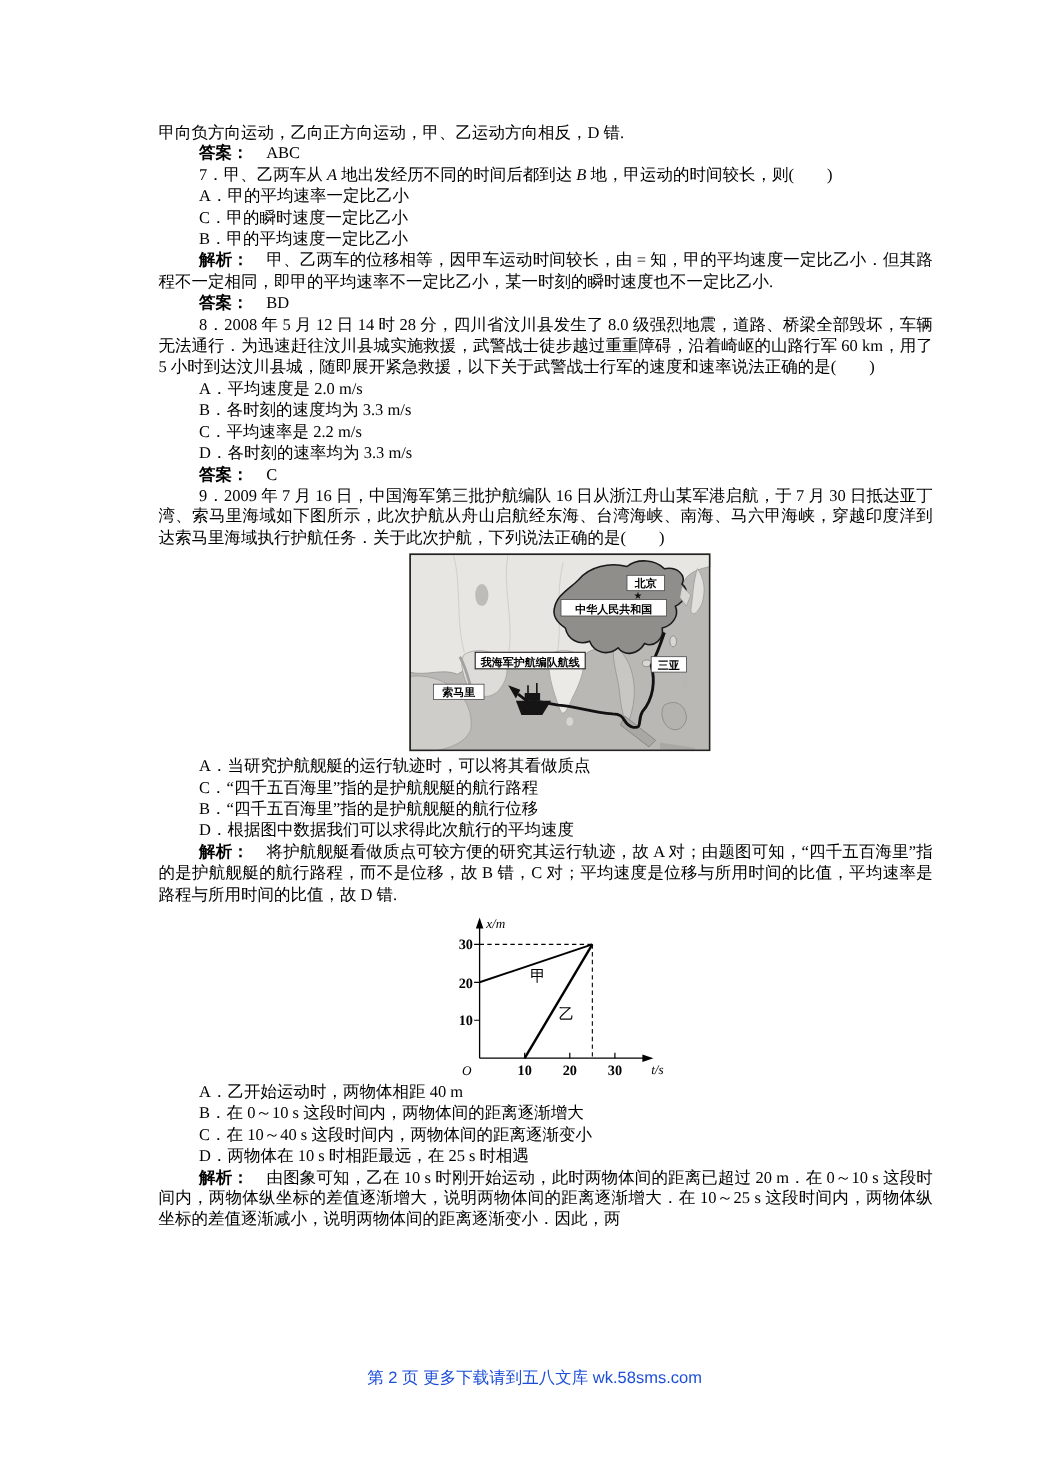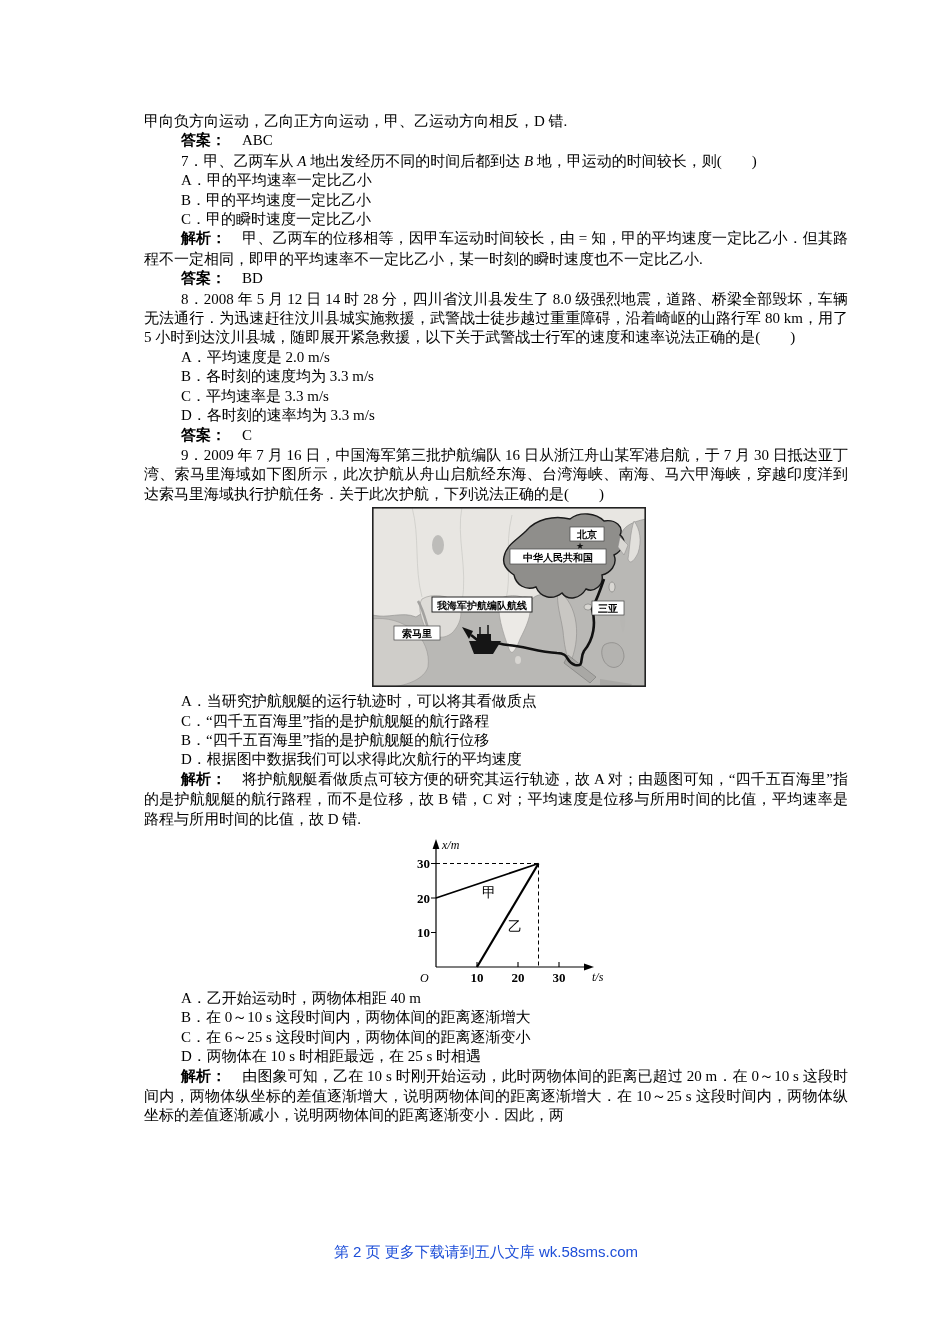--- a/index.html
+++ b/index.html
@@ -3,21 +3,21 @@
 <meta charset="utf-8">
 <style>
   html,body{margin:0;padding:0;background:#ffffff;}
   .page{position:relative;width:950px;height:1344px;background:#fff;overflow:hidden;
         font-family:"Liberation Serif","DejaVu Serif",serif;color:#000;margin-left:11px;}
   .content{position:absolute;left:133px;top:112px;width:704px;
            font-size:15px;line-height:19.4px;}
   p{margin:0;padding:0;text-align:justify;}
   p.cont{text-indent:0;}
   p.para{text-indent:37px;}
-  b.lbl{font-weight:bold;margin-right:16px;font-family:Liberation Mono, monospace;}
+  b.lbl{font-weight:bold;margin-right:16px;}
   i{font-style:italic;}
   .fig-map{width:274px;height:180px;margin:3px 0 5px 228px;}
   .fig-graph{width:235px;height:150px;margin:6px 0 4px 246px;}
   .footer{position:absolute;left:0;top:1243px;width:950px;text-align:center;
           font-size:15px;color:#1d4ed8;
           font-family:"Liberation Sans","DejaVu Sans",sans-serif;}
   svg text{font-family:"Liberation Serif","DejaVu Serif",serif;}
   .maplabel{font-weight:bold;font-size:10px;}
   .axis-num{font-size:13px;font-weight:bold;}
   .series-name{font-size:14px;}
@@ -27,29 +27,29 @@
 <body>
 
 <div class="page">
   <div class="content">
 
     <p class="cont">甲向负方向运动，乙向正方向运动，甲、乙运动方向相反，D 错.</p>
     <p class="para"><b class="lbl">答案：</b><span>ABC</span></p>
 
     <p class="para"><span>7．甲、乙两车从 </span><i>A</i><span> 地出发经历不同的时间后都到达 </span><i>B</i><span> 地，甲运动的时间较长，则(　　)</span></p>
     <p class="para">A．甲的平均速率一定比乙小</p>
+    <p class="para">C．甲的瞬时速度一定比乙小</p>
     <p class="para">B．甲的平均速度一定比乙小</p>
-    <p class="para">C．甲的瞬时速度一定比乙小</p>
     <p class="para"><b class="lbl">解析：</b><span>甲、乙两车的位移相等，因甲车运动时间较长，由 = 知，甲的平均速度一定比乙小．但其路程不一定相同，即甲的平均速率不一定比乙小，某一时刻的瞬时速度也不一定比乙小.</span></p>
     <p class="para"><b class="lbl">答案：</b><span>BD</span></p>
 
-    <p class="para">8．2008 年 5 月 12 日 14 时 28 分，四川省汶川县发生了 8.0 级强烈地震，道路、桥梁全部毁坏，车辆无法通行．为迅速赶往汶川县城实施救援，武警战士徒步越过重重障碍，沿着崎岖的山路行军 80 km，用了 5 小时到达汶川县城，随即展开紧急救援，以下关于武警战士行军的速度和速率说法正确的是(　　)</p>
+    <p class="para">8．2008 年 5 月 12 日 14 时 28 分，四川省汶川县发生了 8.0 级强烈地震，道路、桥梁全部毁坏，车辆无法通行．为迅速赶往汶川县城实施救援，武警战士徒步越过重重障碍，沿着崎岖的山路行军 60 km，用了 5 小时到达汶川县城，随即展开紧急救援，以下关于武警战士行军的速度和速率说法正确的是(　　)</p>
     <p class="para">A．平均速度是 2.0 m/s</p>
     <p class="para">B．各时刻的速度均为 3.3 m/s</p>
-    <p class="para">C．平均速率是 3.3 m/s</p>
+    <p class="para">C．平均速率是 2.2 m/s</p>
     <p class="para">D．各时刻的速率均为 3.3 m/s</p>
     <p class="para"><b class="lbl">答案：</b><span>C</span></p>
 
     <p class="para">9．2009 年 7 月 16 日，中国海军第三批护航编队 16 日从浙江舟山某军港启航，于 7 月 30 日抵达亚丁湾、索马里海域如下图所示，此次护航从舟山启航经东海、台湾海峡、南海、马六甲海峡，穿越印度洋到达索马里海域执行护航任务．关于此次护航，下列说法正确的是(　　)</p>
 
     <div class="fig-map">
       <svg width="274" height="180" viewBox="0 0 274 180">
         <rect x="0" y="0" width="274" height="180" fill="#b9b8b5"></rect>
         <path d="M0,0 H274 V12 C252,16 246,26 250,36 L244,44 C236,50 230,60 222,64 L210,72 C200,78 192,76 186,82 C176,90 168,84 160,92 C150,86 142,96 134,92 C124,98 116,92 108,100 C96,96 88,104 78,100 C66,108 54,102 44,110 C30,104 16,112 0,108 Z" fill="#e8e6e2" stroke="#8a8a88" stroke-width="0.6"></path>
         <path d="M40,0 C48,30 42,60 50,90 M90,0 C84,30 96,60 90,96 M140,8 C132,40 140,70 134,92" stroke="#c9c8c4" stroke-width="0.7" fill="none"></path>
@@ -118,20 +118,20 @@
         <text class="ital" x="52" y="14">x/m</text>
         <text class="ital" x="202" y="146">t/s</text>
         <text class="ital" x="30" y="147">O</text>
         <text class="series-name" x="92" y="62">甲</text>
         <text class="series-name" x="118" y="96">乙</text>
       </svg>
     </div>
 
     <p class="para">A．乙开始运动时，两物体相距 40 m</p>
     <p class="para">B．在 0～10 s 这段时间内，两物体间的距离逐渐增大</p>
-    <p class="para">C．在 6～25 s 这段时间内，两物体间的距离逐渐变小</p>
+    <p class="para">C．在 10～40 s 这段时间内，两物体间的距离逐渐变小</p>
     <p class="para">D．两物体在 10 s 时相距最远，在 25 s 时相遇</p>
     <p class="para"><b class="lbl">解析：</b><span>由图象可知，乙在 10 s 时刚开始运动，此时两物体间的距离已超过 20 m．在 0～10 s 这段时间内，两物体纵坐标的差值逐渐增大，说明两物体间的距离逐渐增大．在 10～25 s 这段时间内，两物体纵坐标的差值逐渐减小，说明两物体间的距离逐渐变小．因此，两</span></p>
 
   </div>
 
   <div class="footer">第 2 页 更多下载请到五八文库 wk.58sms.com</div>
 </div>
 
 </body></html>

